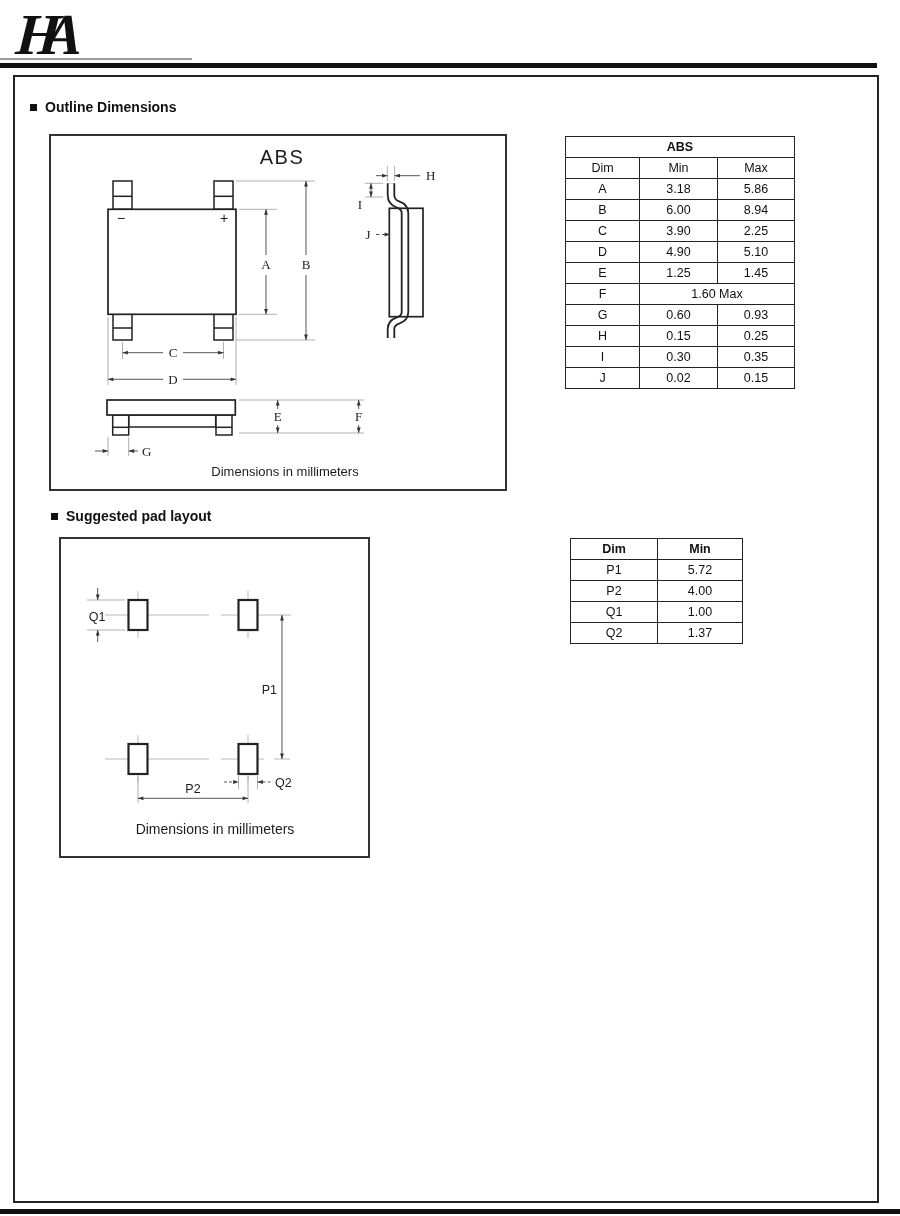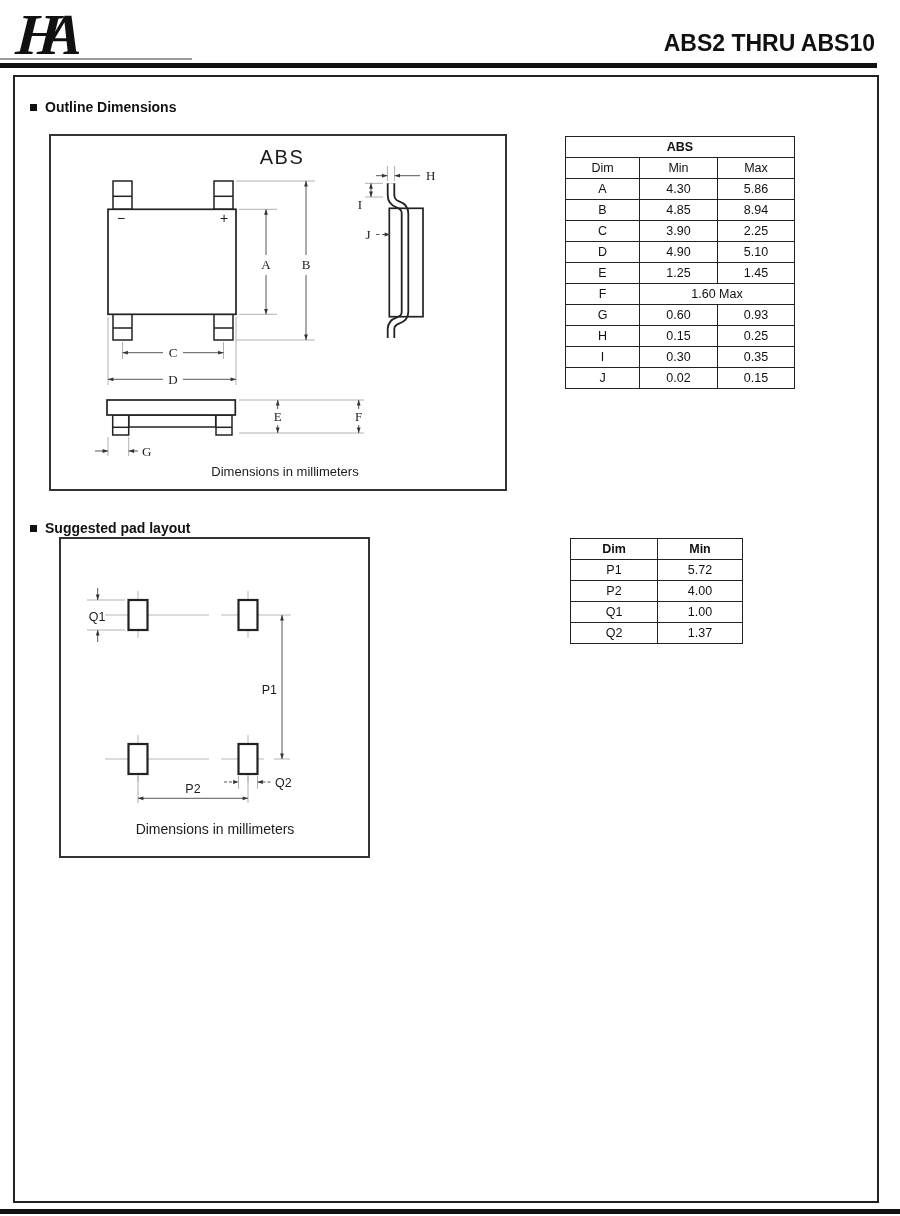--- a/index.html
+++ b/index.html
@@ -10,21 +10,21 @@
         font-size:58px;line-height:58px;letter-spacing:-17px;color:#111;transform:skewX(-4deg);}
   .logo-underline{position:absolute;left:0;top:58px;width:192px;height:2px;background:#9a9a9a;}
   .doc-title{position:absolute;right:25px;top:30px;font-size:23px;font-weight:bold;color:#111;}
   .header-rule{position:absolute;left:0;top:63px;width:877px;height:5px;background:#111;}
   .bottom-rule{position:absolute;left:0;top:1209px;width:900px;height:5px;background:#111;}
   .frame{position:absolute;left:13px;top:75px;width:862px;height:1124px;border:2px solid #222;}
   .heading{position:absolute;left:15px;display:flex;align-items:center;gap:8px;
            font-size:14px;font-weight:bold;color:#111;}
   .bullet{display:inline-block;width:7px;height:7px;background:#111;}
   .h-outline{top:22px;}
-  .h-pad{top:443px;}
+  .h-pad{top:431px;margin-left:21px;}
   .outline-box{position:absolute;left:34px;top:57px;width:458px;height:357px;border:2px solid #333;box-sizing:border-box;}
   .pad-box{position:absolute;left:44px;top:460px;width:311px;height:321px;border:2px solid #333;box-sizing:border-box;}
   table{border-collapse:collapse;position:absolute;background:#fff;
         font-family:"Liberation Sans",sans-serif;font-size:12.5px;color:#111;table-layout:fixed;}
   .abs-table{left:550px;top:59px;width:229px;}
   .pad-table{left:555px;top:461px;width:172px;}
   td,th{border:1.5px solid #222;text-align:center;height:20px;padding:0;font-weight:normal;}
   th.tbl-title{font-weight:bold;}
   .pad-table th{font-weight:bold;}
   svg{display:block;}
@@ -37,21 +37,20 @@
   .extline{stroke:#9c9c9c;stroke-width:0.8;fill:none;}
   .cross{stroke:#b8b8b8;stroke-width:1;fill:none;}
 </style>
 </head>
 <body>
 
 <div class="page">
 
   <div class="logo">HA</div>
   <div class="logo-underline"></div>
-  <div class="doc-title">ABS2 THRU ABS10</div>
   <div class="header-rule"></div>
 
   <div class="frame">
 
     <div class="heading h-outline">
       <span class="bullet"></span>
       <span>Outline Dimensions</span>
     </div>
 
     <div class="outline-box">
@@ -173,26 +172,26 @@
           <tr>
             <th colspan="3" class="tbl-title">ABS</th>
           </tr>
       <tr>
         <td>Dim</td>
         <td>Min</td>
         <td>Max</td>
       </tr>
       <tr>
             <td>A</td>
-            <td>4.30</td>
+            <td>3.18</td>
             <td>5.86</td>
           </tr>
       <tr>
             <td>B</td>
-            <td>4.85</td>
+            <td>6.00</td>
             <td>8.94</td>
           </tr>
       <tr>
             <td>C</td>
             <td>3.90</td>
             <td>2.25</td>
           </tr>
       <tr>
             <td>D</td>
             <td>4.90</td>

